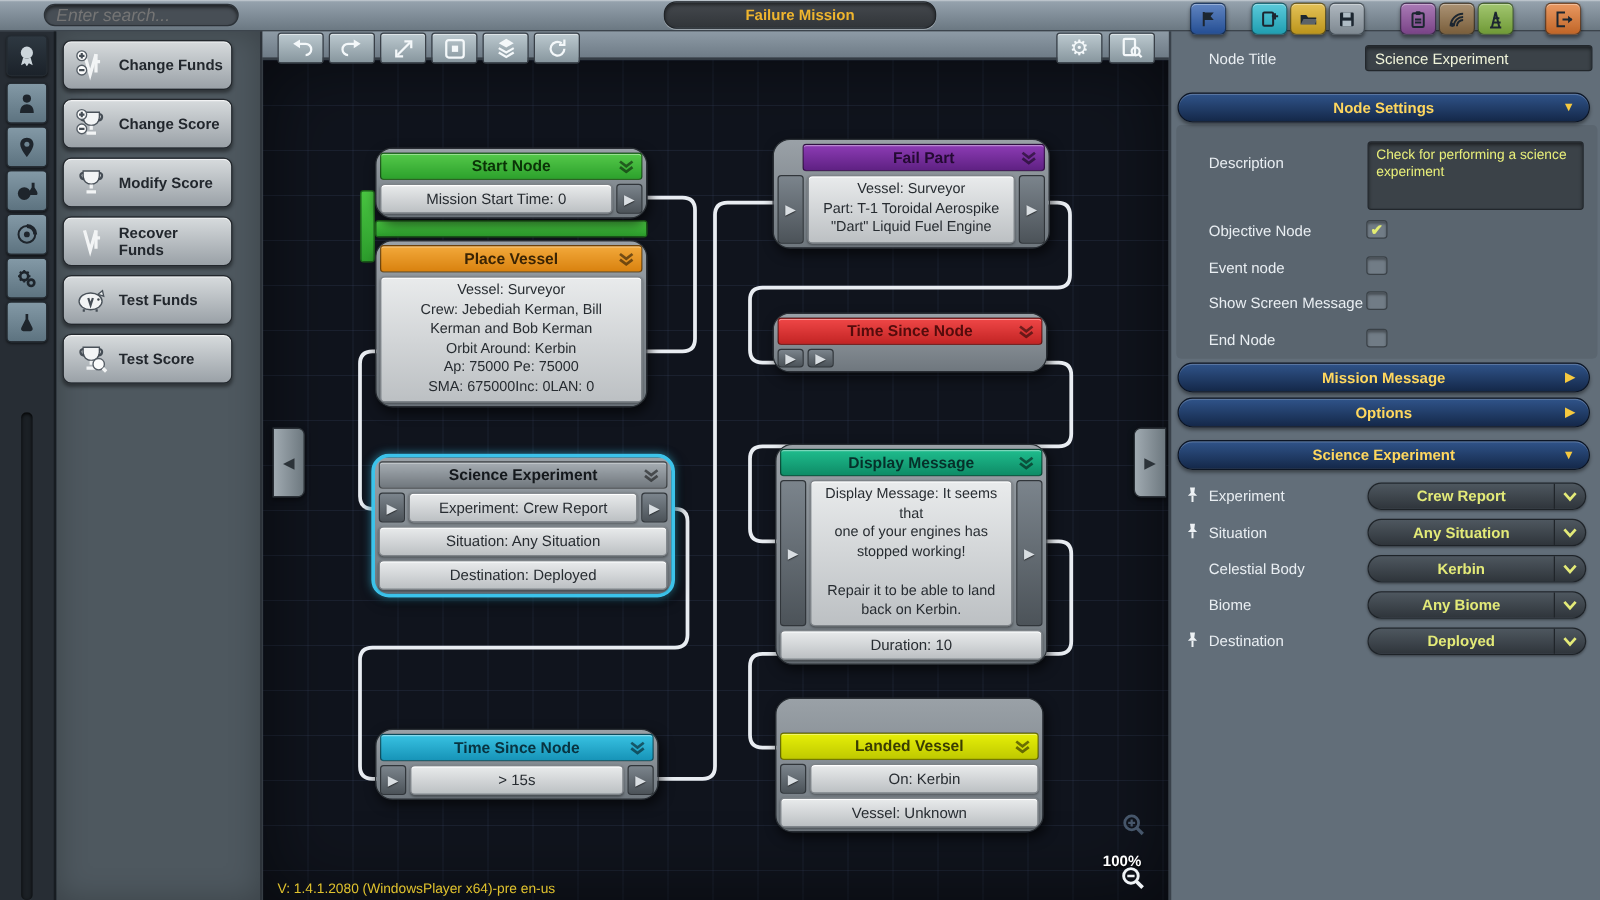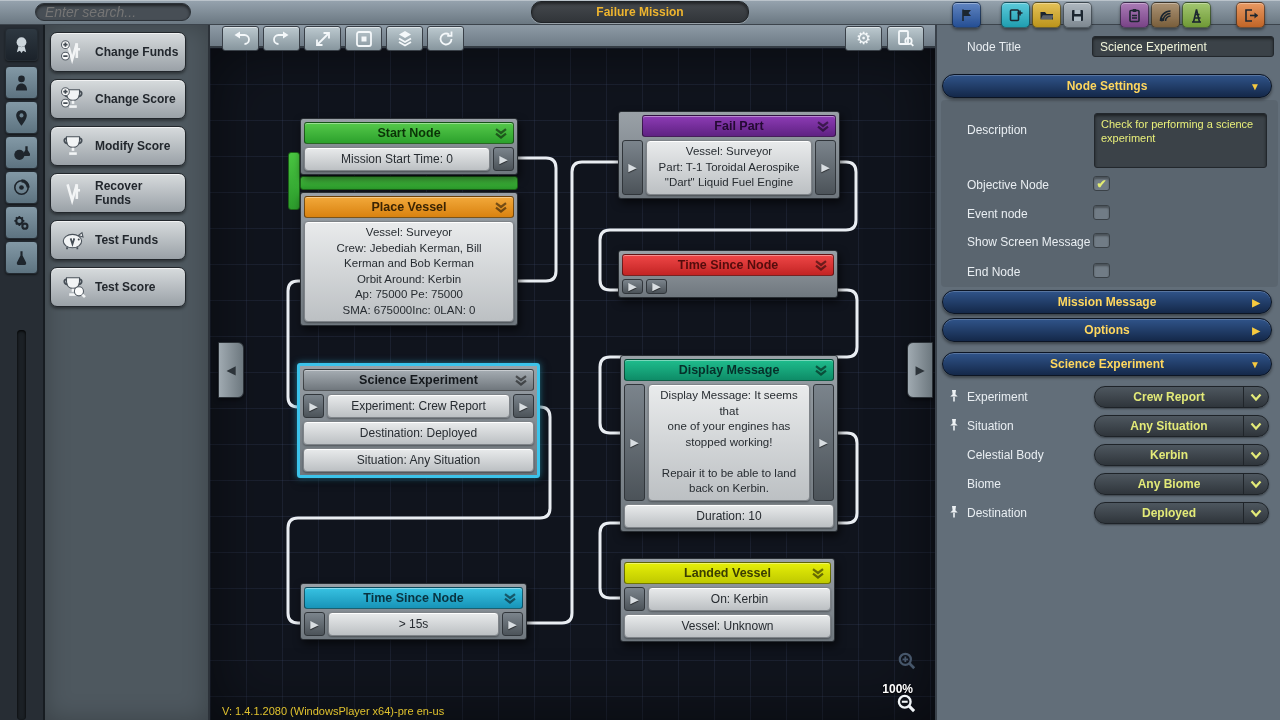--- a/index.html
+++ b/index.html
@@ -33,21 +33,21 @@
   .canvas{position:absolute;left:210px;top:48px;width:725px;height:672px;
     background-color:#10141d;
     background-image:linear-gradient(rgba(92,112,158,.14) 1px,transparent 1px),
       linear-gradient(90deg,rgba(92,112,158,.14) 1px,transparent 1px);
     background-size:36px 36px;box-shadow:inset 0 0 60px rgba(0,0,0,.55);z-index:10}
   #wires{position:absolute;left:0;top:0}
   #wires path{stroke:#e9edf2;stroke-width:3;fill:none}
   .dock{position:absolute;background:linear-gradient(#49c541,#2c9c2c);
     border:1px solid #1c6318;border-radius:3px}
   .node{position:absolute;background:linear-gradient(#9aa1a7,#6f777e);
-    border:1px solid #282d32;border-radius:3px;padding:3px;
+    border:1px solid #282d32;border-radius:14px;padding:3px;
     box-shadow:2px 4px 9px rgba(0,0,0,.6)}
   .node.selected{border:3px solid #3cc3ea;box-shadow:0 0 7px rgba(60,195,234,.55),2px 4px 9px rgba(0,0,0,.6)}
   .nhdr{position:relative;height:22px;border-radius:3px;display:flex;align-items:center;
     justify-content:center;font-size:12.5px;font-weight:bold;border:1px solid rgba(0,0,0,.5);
     box-shadow:inset 0 1px 0 rgba(255,255,255,.4)}
   .nhdr .dchev{position:absolute;right:5px;top:5px}
   .dchev path{stroke:rgba(0,0,0,.5);stroke-width:2.2;fill:none}
   .nrow{display:flex;gap:3px;margin-top:3px}
   .nbox{flex:1;background:linear-gradient(#e9ebec,#bcc0c3);border:1px solid #7e8388;
     border-radius:4px;color:#272c31;font-size:12px;display:flex;flex-direction:column;
@@ -430,26 +430,26 @@
           </div>
           <div class="nbox nval">
             <div>Experiment: Crew Report</div>
           </div>
           <div class="port">
             <span>▶</span>
           </div>
         </div>
         <div class="nrow">
           <div class="nbox nval">
+            <div>Situation: Any Situation</div>
+          </div>
+        </div>
+        <div class="nrow">
+          <div class="nbox nval">
             <div>Destination: Deployed</div>
-          </div>
-        </div>
-        <div class="nrow">
-          <div class="nbox nval">
-            <div>Situation: Any Situation</div>
           </div>
         </div>
       </div>
       <div class="node" style="left: 408px; top: 63px; width: 222px;">
         <div class="nhdr" style="background: linear-gradient(rgb(141, 60, 181), rgb(95, 33, 131)); color: rgb(36, 10, 51); margin-left: 20px;">
           <div>Fail Part</div>
           <svg class="dchev" width="14" height="11" viewBox="0 0 14 11">
             <path d="M2 1.2 7 5 12 1.2"></path>
             <path d="M2 5.7 7 9.5 12 5.7"></path>
           </svg>
@@ -509,21 +509,21 @@
             <span>▶</span>
           </div>
         </div>
         <div class="nrow">
           <div class="nbox nval">
             <div>Duration: 10</div>
           </div>
         </div>
       </div>
       <div class="node" style="left: 410px; top: 510px; width: 215px;">
-        <div class="nhdr" style="background: linear-gradient(rgb(230, 239, 8), rgb(191, 201, 0)); color: rgb(58, 61, 2);">
+        <div class="nhdr" style="background: linear-gradient(rgb(230, 239, 8), rgb(191, 201, 0)); color: rgb(58, 61, 2); margin-top: 24px;">
           <div>Landed Vessel</div>
           <svg class="dchev" width="14" height="11" viewBox="0 0 14 11">
             <path d="M2 1.2 7 5 12 1.2"></path>
             <path d="M2 5.7 7 9.5 12 5.7"></path>
           </svg>
         </div>
         <div class="nrow">
           <div class="port">
             <span>▶</span>
           </div>

